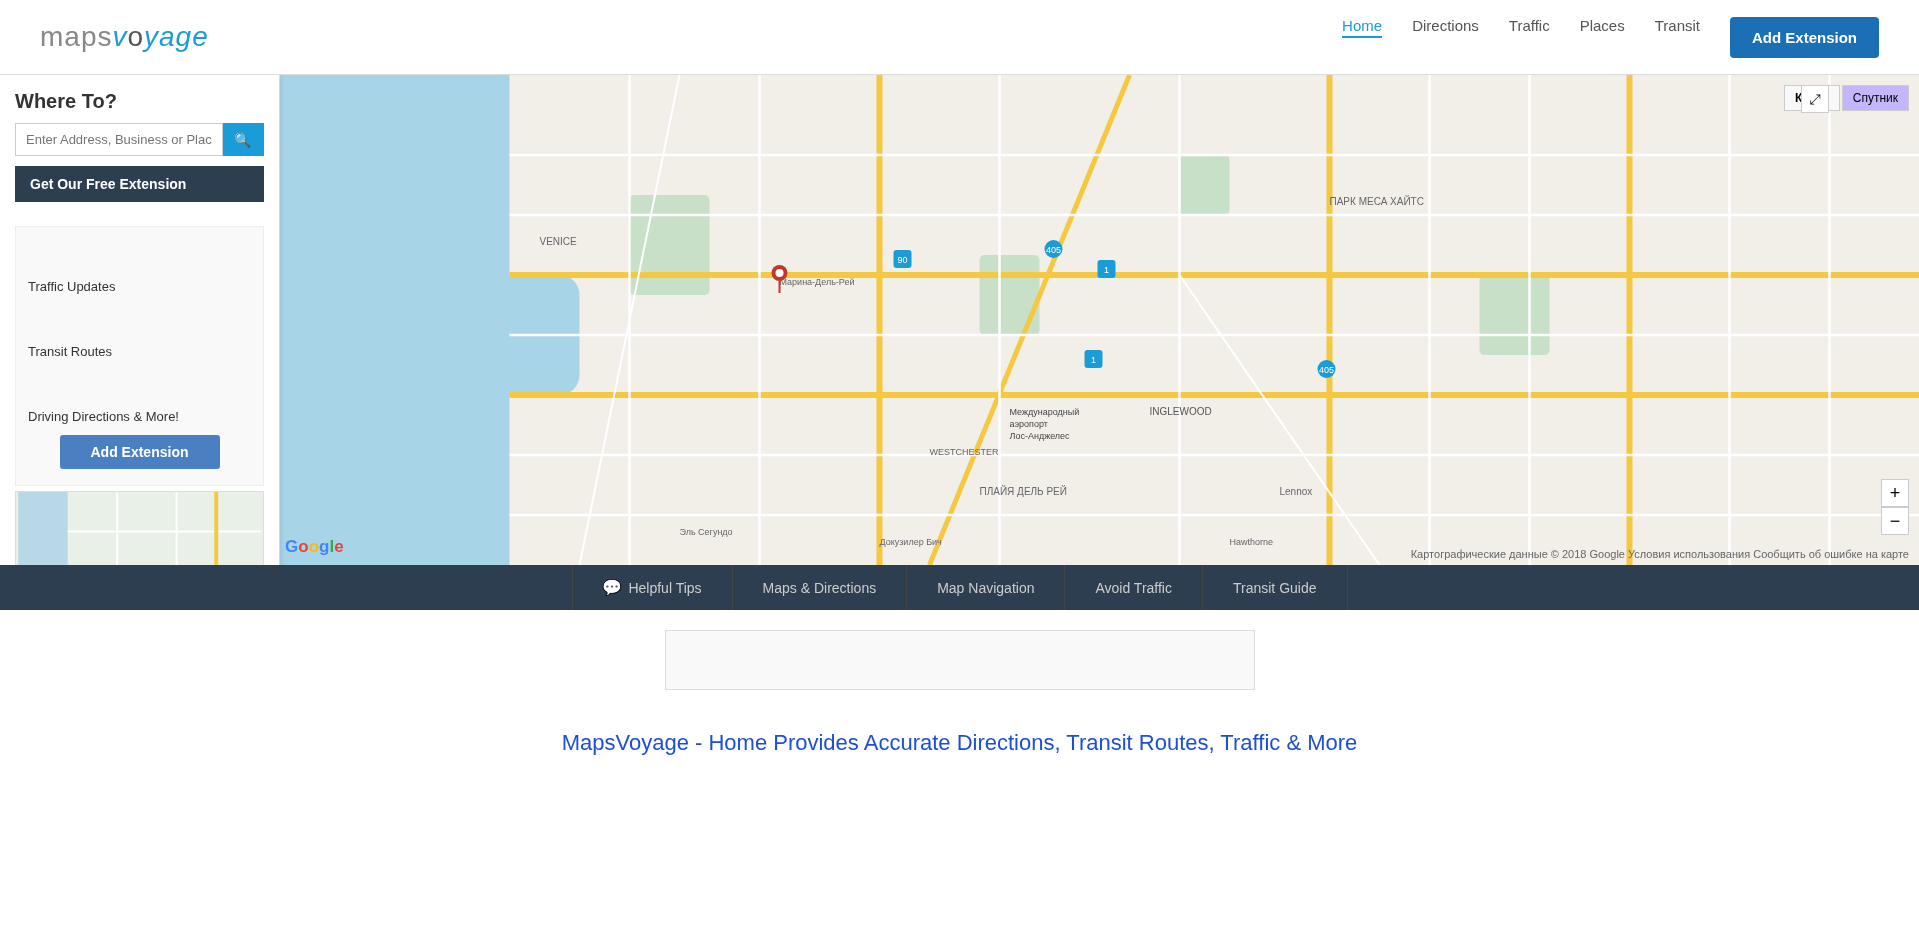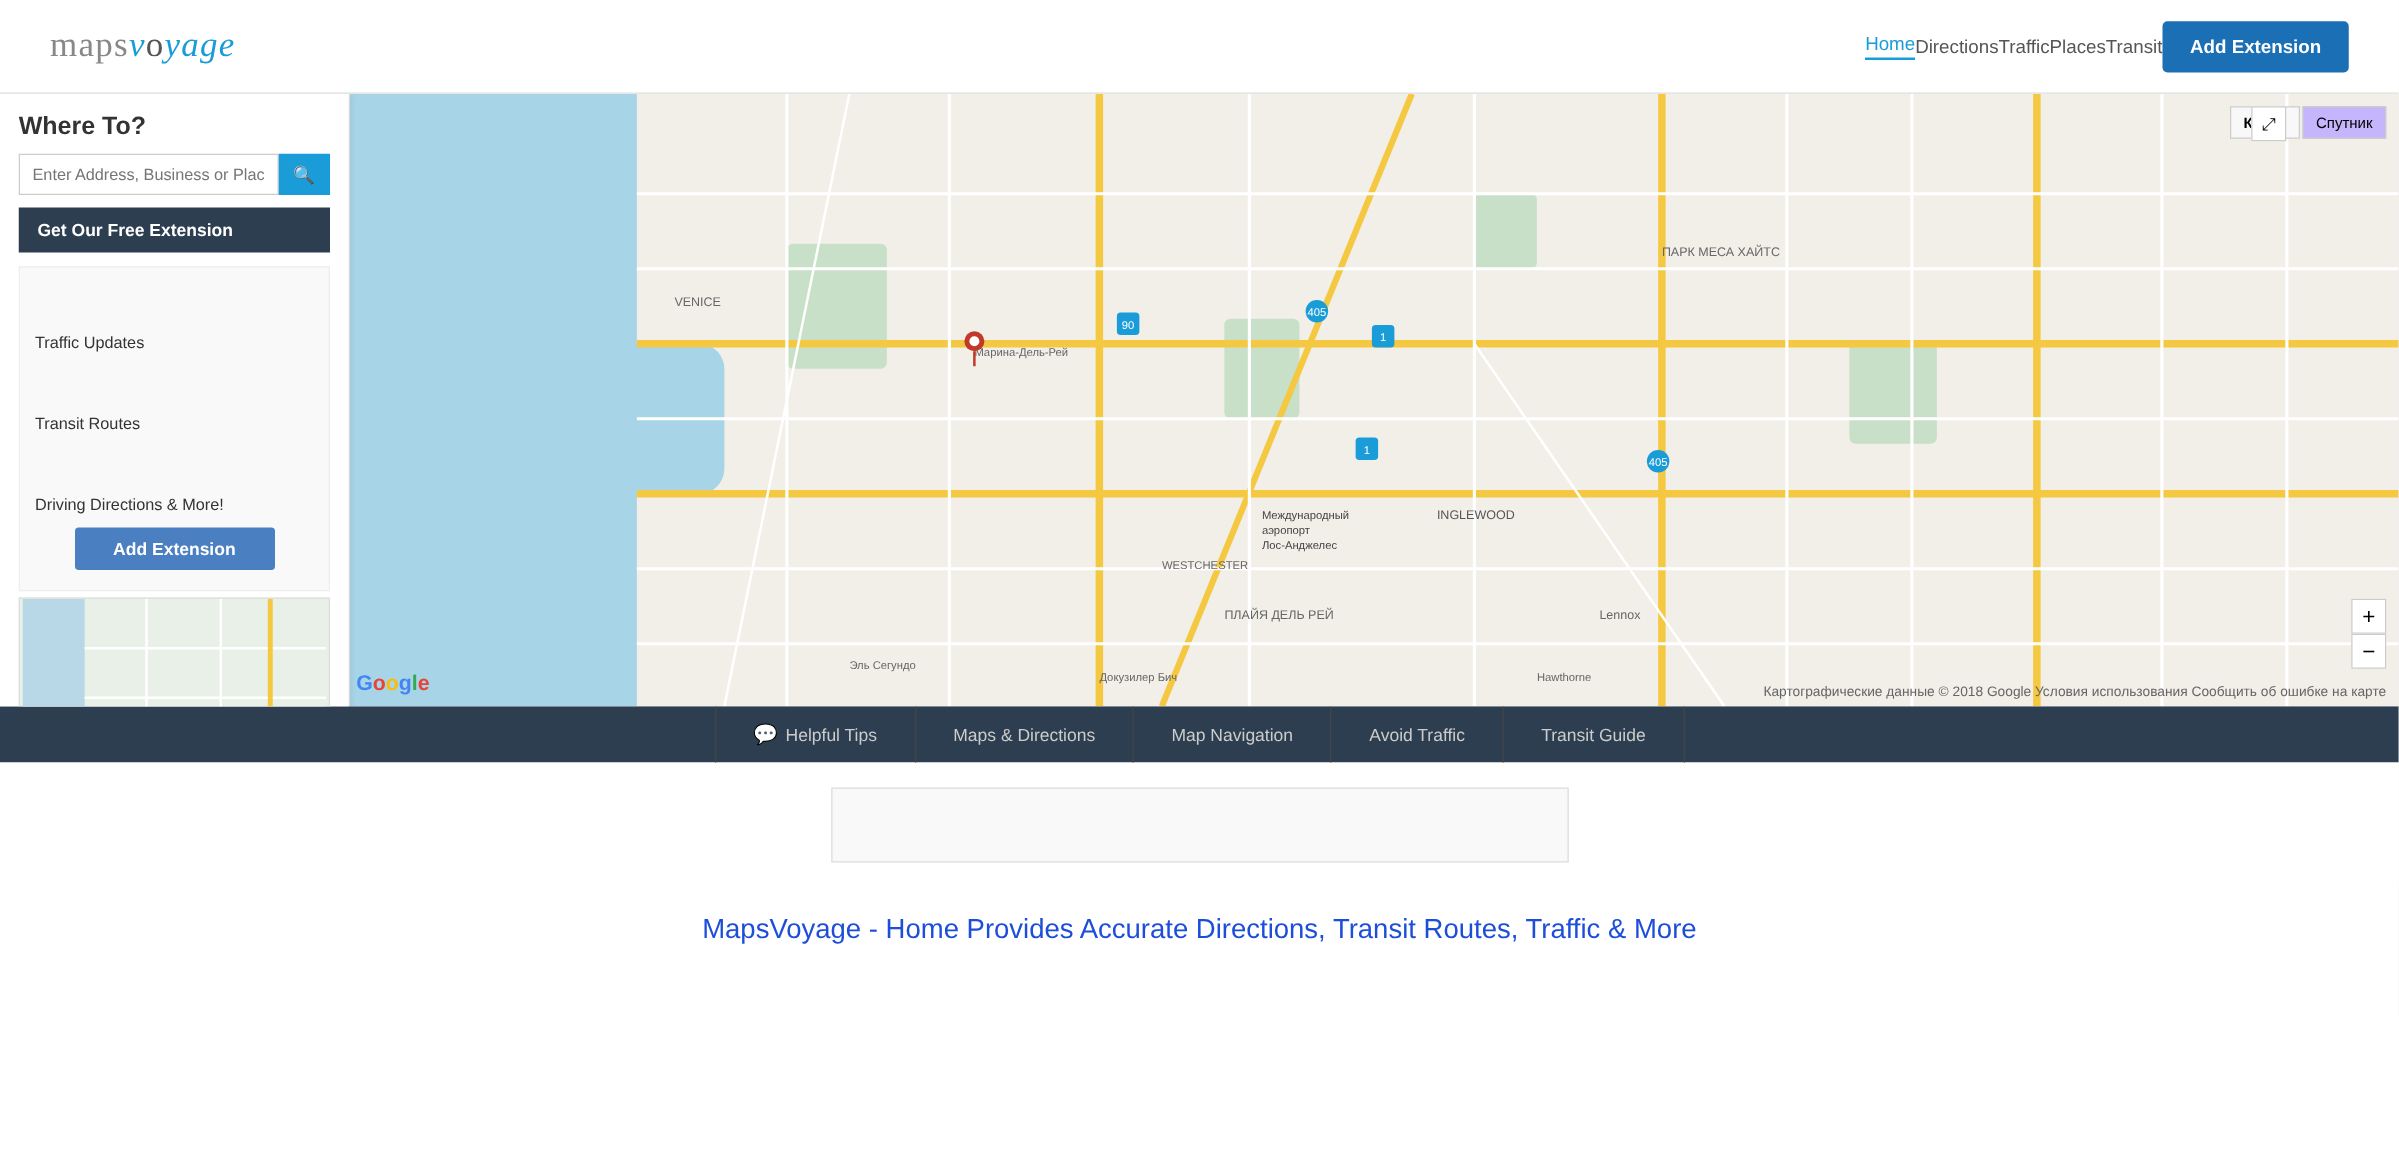--- a/index.html
+++ b/index.html
@@ -11,39 +11,39 @@
       align-items: center;
       justify-content: space-between;
       padding: 10px 40px;
       border-bottom: 1px solid #ddd;
       background: #fff;
       height: 75px;
     }
     #logo-area {
       display: flex;
       align-items: flex-start;
-      font-family: Liberation Serif, serif;
     }
     #logo-text {
       font-size: 28px;
       font-weight: 400;
       color: #555;
       letter-spacing: 1px;
     }
     #logo-text span.logo-maps {
       color: #888;
     }
     #logo-text span.logo-voyage {
       color: #1a9cd8;
       font-style: italic;
     }
 
     #nav {
       display: flex;
-      align-items: center;
+      align-items: flex-start;
+      gap: 30px;
     }
     .nav-link {
       text-decoration: none;
       font-size: 15px;
       color: #555;
       cursor: pointer;
     }
     .nav-link.active {
       color: #1a9cd8;
       border-bottom: 2px solid #1a9cd8;
@@ -197,21 +197,21 @@
       cursor: pointer;
       font-size: 14px;
     }
 
     #extension-promo {
       background: #2c3e50;
       color: #fff;
       padding: 10px 15px;
       font-size: 14px;
       font-weight: bold;
-      margin-bottom: 11px;
+      margin-bottom: 24px;
     }
 
     #feature-list {
       padding: 5px 0 8px 0;
       background: #f9f9f9;
       border: 1px solid #eee;
     }
     .feature-item {
       font-size: 13px;
       color: #333;

